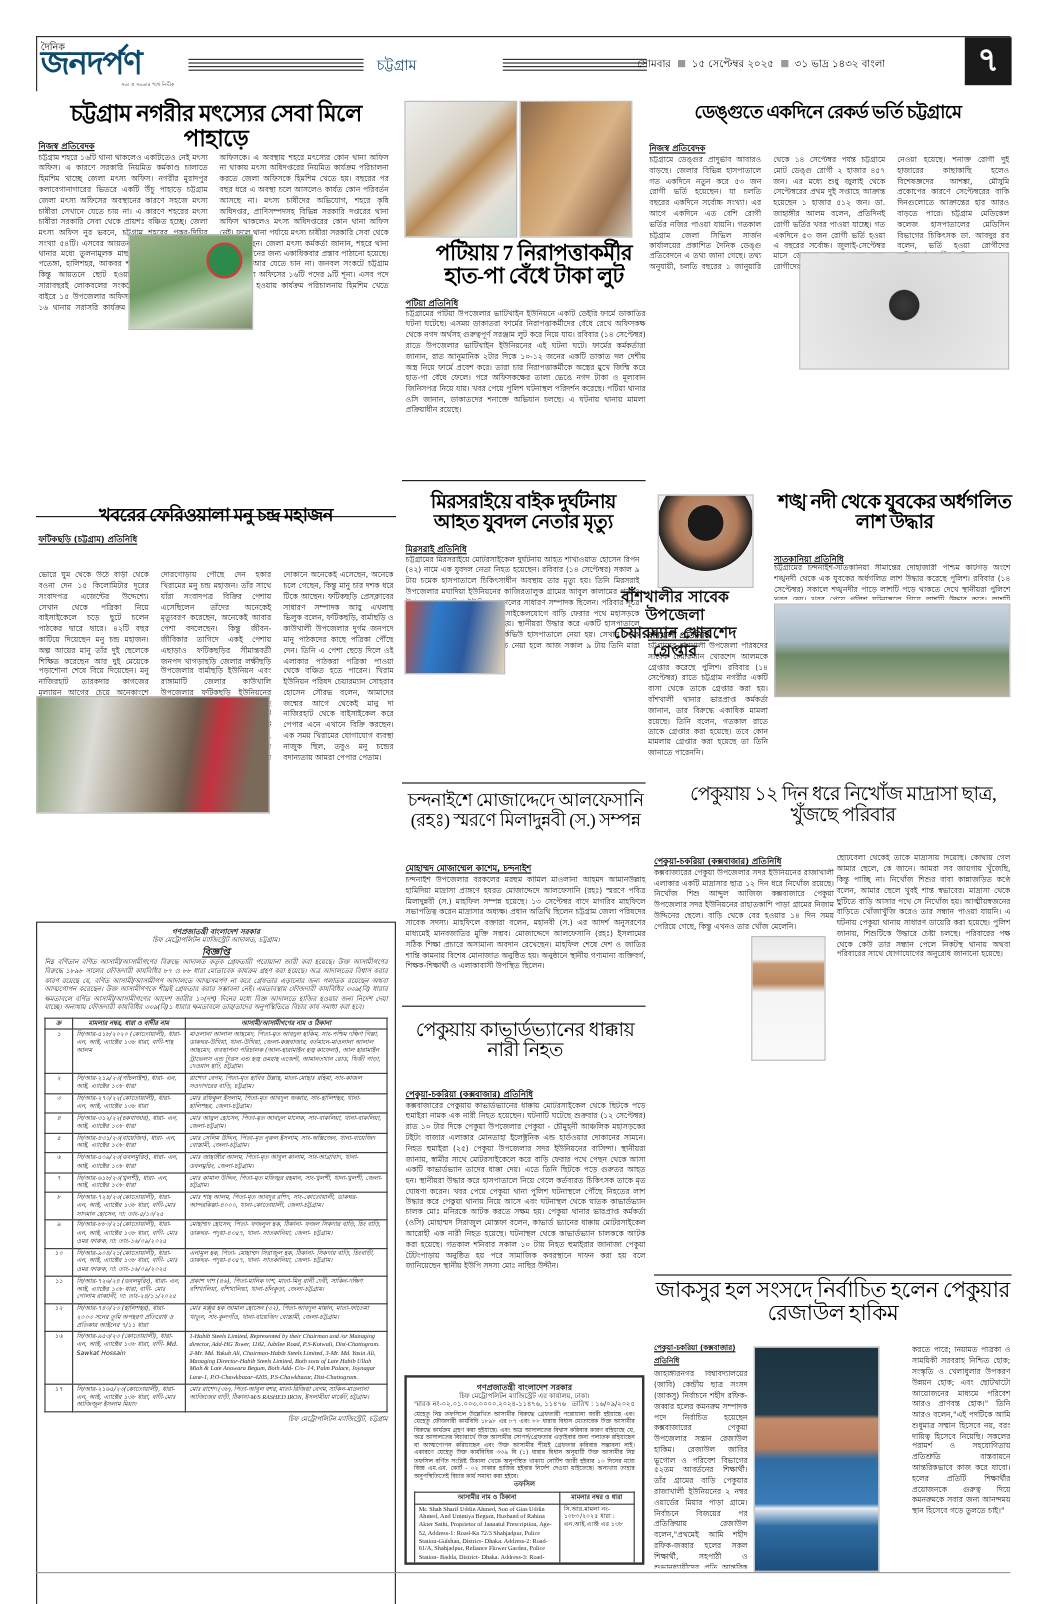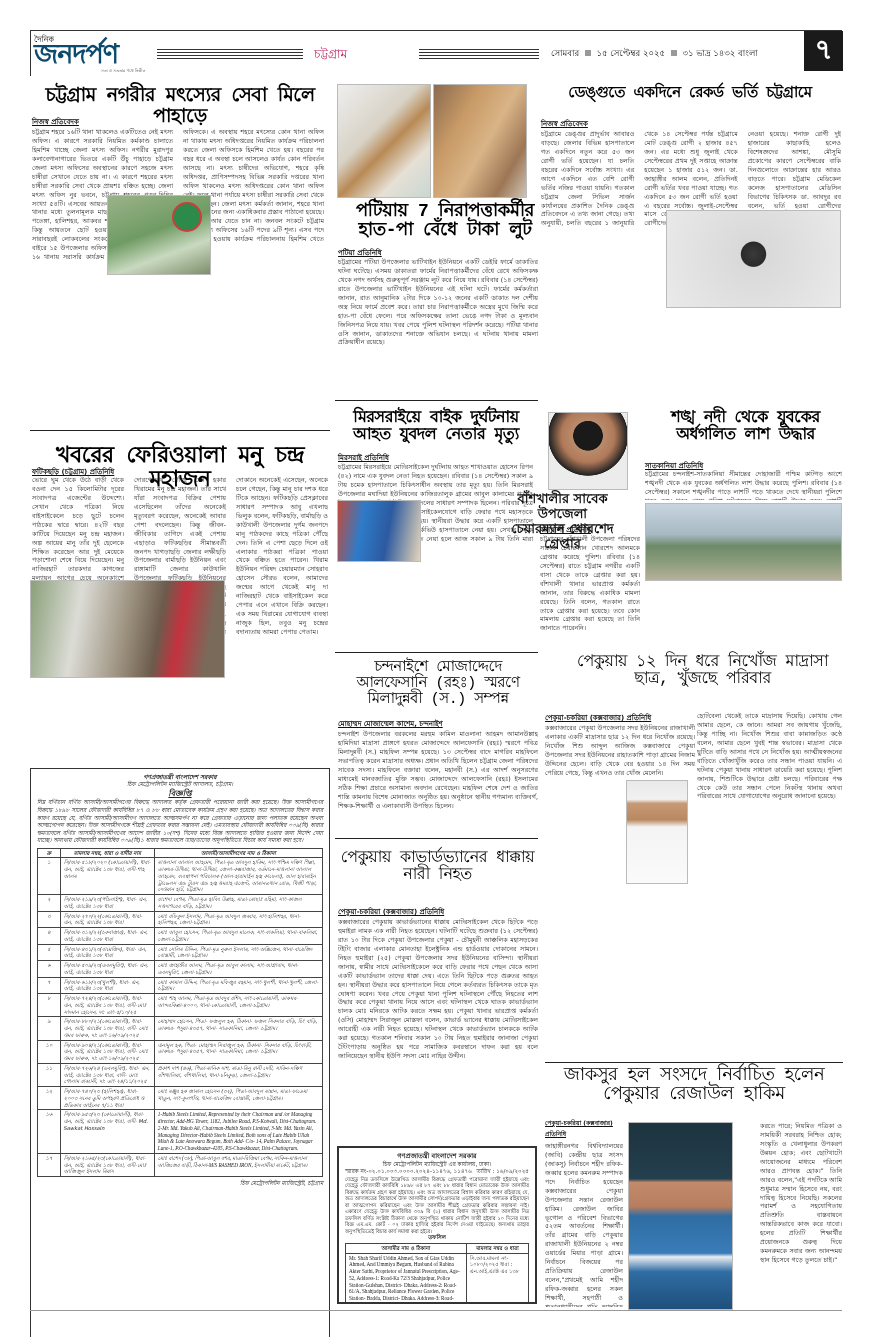--- a/index.html
+++ b/index.html
@@ -1,19 +1,19 @@
 <!DOCTYPE html>
 <html><head>
 <meta charset="utf-8">
 <style>
   * { box-sizing: border-box; margin: 0; padding: 0; }
   html, body { width: 870px; height: 1337px; background: #fff; overflow: hidden; }
   body { position: relative; font-family: "DejaVu Sans", sans-serif; color: #111; }
   .abs { position: absolute; }
-  .headline { font-family: Liberation Mono, monospace; font-weight: bold; color: #000; text-align: center; line-height: 1.08; letter-spacing: -0.5px; }
+  .headline { font-family: Liberation Serif, serif; font-weight: bold; color: #000; text-align: center; line-height: 1.08; letter-spacing: -0.5px; }
   .byline { font-size: 7px; text-decoration: underline; font-weight: bold; color: #111; }
   .body-text { font-size: 6.3px; line-height: 1.42; color: #222; text-align: justify; overflow: hidden; }
   .cols2 { column-count: 2; column-gap: 10px; }
   .cols3 { column-count: 3; column-gap: 10px; }
   .photo { overflow: hidden; border: 1px solid #bbb; }
   .rule { background: #222; }
   .lines { display: flex; flex-direction: column; justify-content: center; gap: 2px; }
   .lines span { display: block; height: 1.2px; background: #333; }
   .notice-box { border: 1px solid #333; background: #fff; padding: 4px 6px; font-size: 5.6px; line-height: 1.35; color: #222; overflow: hidden; }
   .notice-box table { width: 100%; border-collapse: collapse; margin-top: 3px; }
@@ -29,28 +29,28 @@
 <div class="abs" style="left:30px; top:30px; width:812px; height:46px; border-top:1px solid #333; border-left:1px solid #333;">
   <div class="abs" style="left:3px; top:2px; font-size:8px; color:#111;">দৈনিক</div>
   <div class="abs" style="left:3px; top:9px; font-size:27px; font-weight:bold; color:#0c4a6e; letter-spacing:-1px; line-height:1;">জনদর্পণ</div>
   <div class="abs" style="left:70px; top:37px; font-size:4px; color:#333;">সত্য ও সততার পথে নির্ভীক</div>
   <div class="abs lines" style="left:126px; top:14px; width:146px; height:18px;">
       <span></span>
       <span></span>
       <span></span>
       <span></span>
     </div>
-  <div class="abs" style="left:283px; top:14px; font-size:12px; color:#be185d;">চট্টগ্রাম</div>
+  <div class="abs" style="left:283px; top:14px; font-size:12px; color:#0c4a6e;">চট্টগ্রাম</div>
   <div class="abs lines" style="left:388px; top:14px; width:120px; height:18px;">
       <span></span>
       <span></span>
       <span></span>
       <span></span>
     </div>
-  <div class="abs" style="left:520px; top:16px; font-size:8.5px; color:#111; white-space:nowrap;">
+  <div class="abs" style="left:500px; top:16px; font-size:8.5px; color:#111; white-space:nowrap;">
     <span>সোমবার</span>
     <span style="display:inline-block; width:6px; height:6px; background:#999; margin:0 3px;"></span>
     <span>১৫ সেপ্টেম্বর ২০২৫</span>
     <span style="display:inline-block; width:6px; height:6px; background:#999; margin:0 3px;"></span>
     <span>৩১ ভাদ্র ১৪৩২ বাংলা</span>
   </div>
   <div class="abs" style="left:773px; top:0; width:39px; height:40px; background:#1a1a1a; color:#fff; display:flex; align-items:center; justify-content:center;">
     <span style="font-size:28px; font-weight:bold;">৭</span>
   </div>
 </div>
@@ -92,22 +92,22 @@
 </div>
 <div class="abs byline" style="left:540px; top:524px;">বাঁশখালী প্রতিনিধি</div>
 <div class="abs body-text" style="left:540px; top:535px; width:100px; height:120px;">চট্টগ্রামের বাঁশখালী উপজেলা পরিষদের সাবেক চেয়ারম্যান খোরশেদ আলমকে গ্রেপ্তার করেছে পুলিশ। রবিবার (১৪ সেপ্টেম্বর) রাতে চট্টগ্রাম নগরীর একটি বাসা থেকে তাকে গ্রেপ্তার করা হয়। বাঁশখালী থানার ভারপ্রাপ্ত কর্মকর্তা জানান, তার বিরুদ্ধে একাধিক মামলা রয়েছে। তিনি বলেন, গতকাল রাতে তাকে গ্রেপ্তার করা হয়েছে। তবে কোন মামলায় গ্রেপ্তার করা হয়েছে তা তিনি জানাতে পারেননি।</div>
 
 <div class="abs headline" style="left:648px; top:410px; width:195px; font-size:16px;">শঙ্খ নদী থেকে যুবকের অর্ধগলিত লাশ উদ্ধার</div>
 <div class="abs byline" style="left:645px; top:460px;">সাতকানিয়া প্রতিনিধি</div>
 <div class="abs body-text" style="left:645px; top:470px; width:197px; height:30px;">চট্টগ্রামের চন্দনাইশ-সাতকানিয়া সীমান্তের দোহাজারী পশ্চিম কাটগড় অংশে শঙ্খনদী থেকে এক যুবকের অর্ধগলিত লাশ উদ্ধার করেছে পুলিশ। রবিবার (১৪ সেপ্টেম্বর) সকালে শঙ্খনদীর পাড়ে লাশটি পড়ে থাকতে দেখে স্থানীয়রা পুলিশে খবর দেয়। খবর পেয়ে পুলিশ ঘটনাস্থলে গিয়ে লাশটি উদ্ধার করে। লাশটি পানিতে কয়েকদিন ধরে থাকায় অর্ধগলিত হয়ে গেছে। পুলিশ জানায়, নিহতের পরিচয় এখনো শনাক্ত করা যায়নি। লাশটি ময়নাতদন্তের জন্য চট্টগ্রাম মেডিকেল কলেজ হাসপাতাল মর্গে পাঠানো হয়েছে। এ ঘটনায় থানায় অপমৃত্যু মামলা দায়ের করা হয়েছে।</div>
 <div class="abs photo" style="left:645px; top:503px; width:197px; height:78px; background:linear-gradient(180deg,#c8d5de 0%,#a7b9c4 40%,#6e8a68 55%,#889b7a 75%,#b7b09a 100%);"></div>
 <div class="abs body-text" style="left:645px; top:585px; width:197px; height:60px;"></div>
 
-<div class="abs headline" style="left:30px; top:445px; width:300px; font-size:22px;">খবরের ফেরিওয়ালা মনু চন্দ্র মহাজন</div>
-<div class="abs byline" style="left:32px; top:466px;">ফটিকছড়ি (চট্টগ্রাম) প্রতিনিধি</div>
+<div class="abs headline" style="left:30px; top:422px; width:300px; font-size:15px;">খবরের ফেরিওয়ালা মনু চন্দ্র মহাজন</div>
+<div class="abs byline" style="left:32px; top:444px;">ফটিকছড়ি (চট্টগ্রাম) প্রতিনিধি</div>
 <div class="abs body-text cols3" style="left:32px; top:476px; width:296px; height:285px;">ভোরে ঘুম থেকে উঠে বাড়ী থেকে বওনা দেন ১৫ কিলোমিটার দূরের সংবাদপত্র এজেন্টের উদ্দেশ্যে। সেখান থেকে পত্রিকা নিয়ে বাইসাইকেলে চড়ে ছুটে চলেন পাঠকের দ্বারে দ্বারে। ৪২টি বছর কাটিয়ে দিয়েছেন মনু চন্দ্র মহাজন। অল্প আয়ের মানু তাঁর দুই ছেলেকে শিক্ষিত করেছেন আর দুই মেয়েকে পড়াশোনা শেষে বিয়ে দিয়েছেন। মনু নাজিরহাট তারকদার কাগজের মূল্যায়ন আগের চেয়ে অনেকাংশে কমে গেছে। তবুও এ পেশা ধরে আছি কেননা পত্রিকা পড়লে রুচিশীল, মননশীল ও ভালো মনের মানুষেরা তাদের সান্নিধ্যে আসেন। যায়, অন্তত ৪২ বছর ধরে ২৫ কিলোমিটার এলাকাজুড়ে সংবাদপত্র পাঠকদের দোরগোড়ায় পৌঁছে দেন হকার খিরামের মনু চন্দ্র মহাজন। তাঁর সাথে যাঁরা সংবাদপত্র বিক্রির পেশায় এসেছিলেন তাঁদের অনেকেই মৃত্যুবরণ করেছেন, অনেকেই আবার পেশা বদলেছেন। কিন্তু জীবন-জীবিকার তাগিদে একই পেশায় এছাড়াও ফটিকছড়ির সীমান্তবর্তী জনপদ খাগড়াছড়ি জেলার লক্ষীছড়ি উপজেলার বার্মাছড়ি ইউনিয়ন এবং রাঙ্গামাটি জেলার কাউখালি উপজেলার ফটিকছড়ি ইউনিয়নের দুর্গমাঞ্চলে সংবাদপত্র পাঠকদের কাছে পৌঁছে দেয়ার মত কঠিনতম কাজটি নিয়মিত করেন হকার মানু। এজেন্ট আবুল কাসেম তালুকদার বলেন, আমার প্রতিষ্ঠানের শুরুতে মানু চন্দ্র এ পেশায় এসেছিলেন। আমার দোকানে অনেকেই এসেছেন, অনেকে চলে গেছেন, কিন্তু মানু চার দশক ধরে টিকে আছেন। ফটিকছড়ি প্রেসক্লাবের সাধারণ সম্পাদক আবু এখলাছ ভিলুক বলেন, ফটিকছড়ি, বার্মাছড়ি ও কাউখালী উপজেলার দুর্গম জনপদে মানু পাঠকদের কাছে পত্রিকা পৌঁছে দেন। তিনি এ পেশা ছেড়ে দিলে ওই এলাকার পাঠকরা পত্রিকা পাওয়া থেকে বঞ্চিত হতে পারেন। খিরাম ইউনিয়ন পরিষদ চেয়ারম্যান সোহরাব হোসেন সৌরভ বলেন, আমাদের জন্মের আগে থেকেই মানু দা নাজিরহাট থেকে বাইসাইকেল করে পেপার এনে এখানে বিক্রি করছেন। এক সময় খিরামের যোগাযোগ ব্যবস্থা নাজুক ছিল, তবুও মনু চন্দ্রের বদান্যতায় আমরা পেপার পেতাম।</div>
 <div class="abs photo" style="left:30px; top:580px; width:195px; height:98px; background:linear-gradient(100deg,#8aa07a 0%,#dcdcd6 25%,#9a8f7c 50%,#6c5b4c 65%,#c4323f 75%,#7a6a5a 90%);"></div>
 
 <div class="abs notice-box" style="left:30px; top:768px; width:300px; height:676px;font-style:italic;">
   <div class="center bold" style="font-size:6px;">গণপ্রজাতন্ত্রী বাংলাদেশ সরকার</div>
   <div class="center" style="font-size:5.6px;">চিফ মেট্রোপলিটন ম্যাজিস্ট্রেট আদালত, চট্টগ্রাম।</div>
   <div class="center bold" style="font-size:8px; text-decoration:underline;">বিজ্ঞপ্তি</div>
   <div style="text-align:justify;">নিম্ন বর্ণিতান বর্ণিত আসামী/আসামীগণের বিরুদ্ধে আদালত কর্তৃক গ্রেফতারী পরোয়ানা জারী করা হয়েছে। উক্ত আসামীগণের বিরুদ্ধে ১৮৯৮ সালের ফৌজদারী কার্যবিধির ৮৭ ও ৮৮ ধারা মোতাবেক কার্যক্রম গ্রহণ করা হয়েছে। অত্র আদালতের বিশ্বাস করার কারণ রয়েছে যে, বর্ণিত আসামী/আসামীগণ আদালতে আত্মসমর্পণ না করে গ্রেফতার এড়ানোর জন্য পলাতক রয়েছেন অথবা আত্মগোপন করেছেন। উক্ত আসামীগণকে শীঘ্রই গ্রেফতার করার সম্ভাবনা নেই। এমতাবস্থায় ফৌজদারী কার্যবিধির ৩৩৯(বি) ধারার ক্ষমতাবলে বর্ণিত আসামী/আসামীগণের আদেশ জারীর ১০(দশ) দিনের মধ্যে বিজ্ঞ আদালতে হাজির হওয়ার জন্য নির্দেশ দেয়া যাচ্ছে। অন্যথায় ফৌজদারী কার্যবিধির ৩৩৯(বি)১ ধারার ক্ষমতাবলে তার/তাদের অনুপস্থিতিতে বিচার কার্য সমাধা করা হবে।</div>
   <table>
     <thead>

